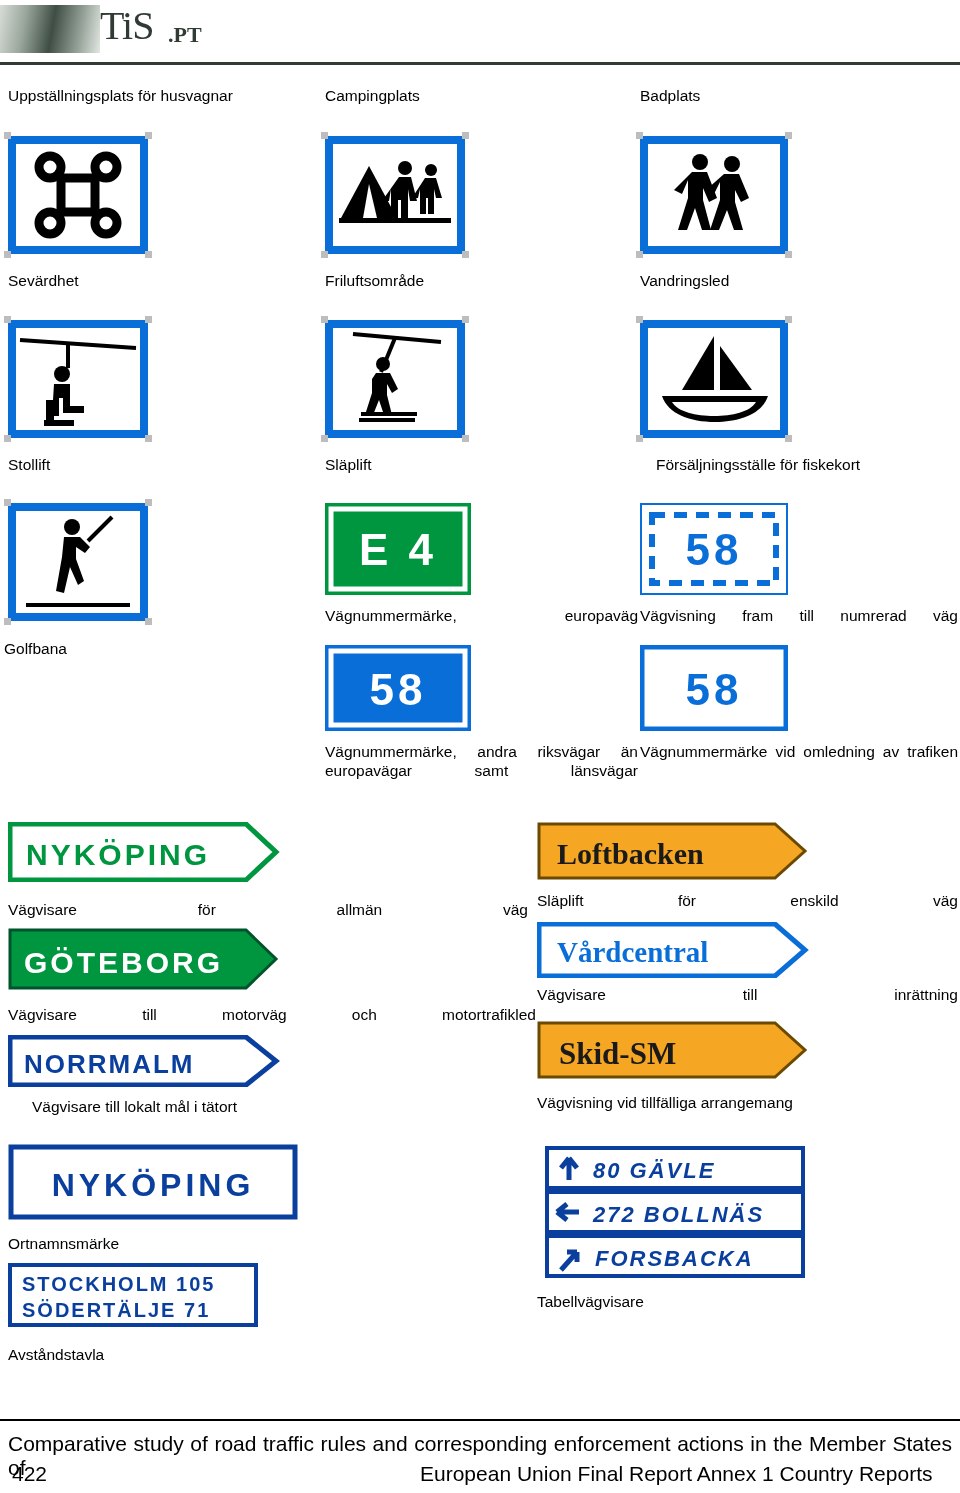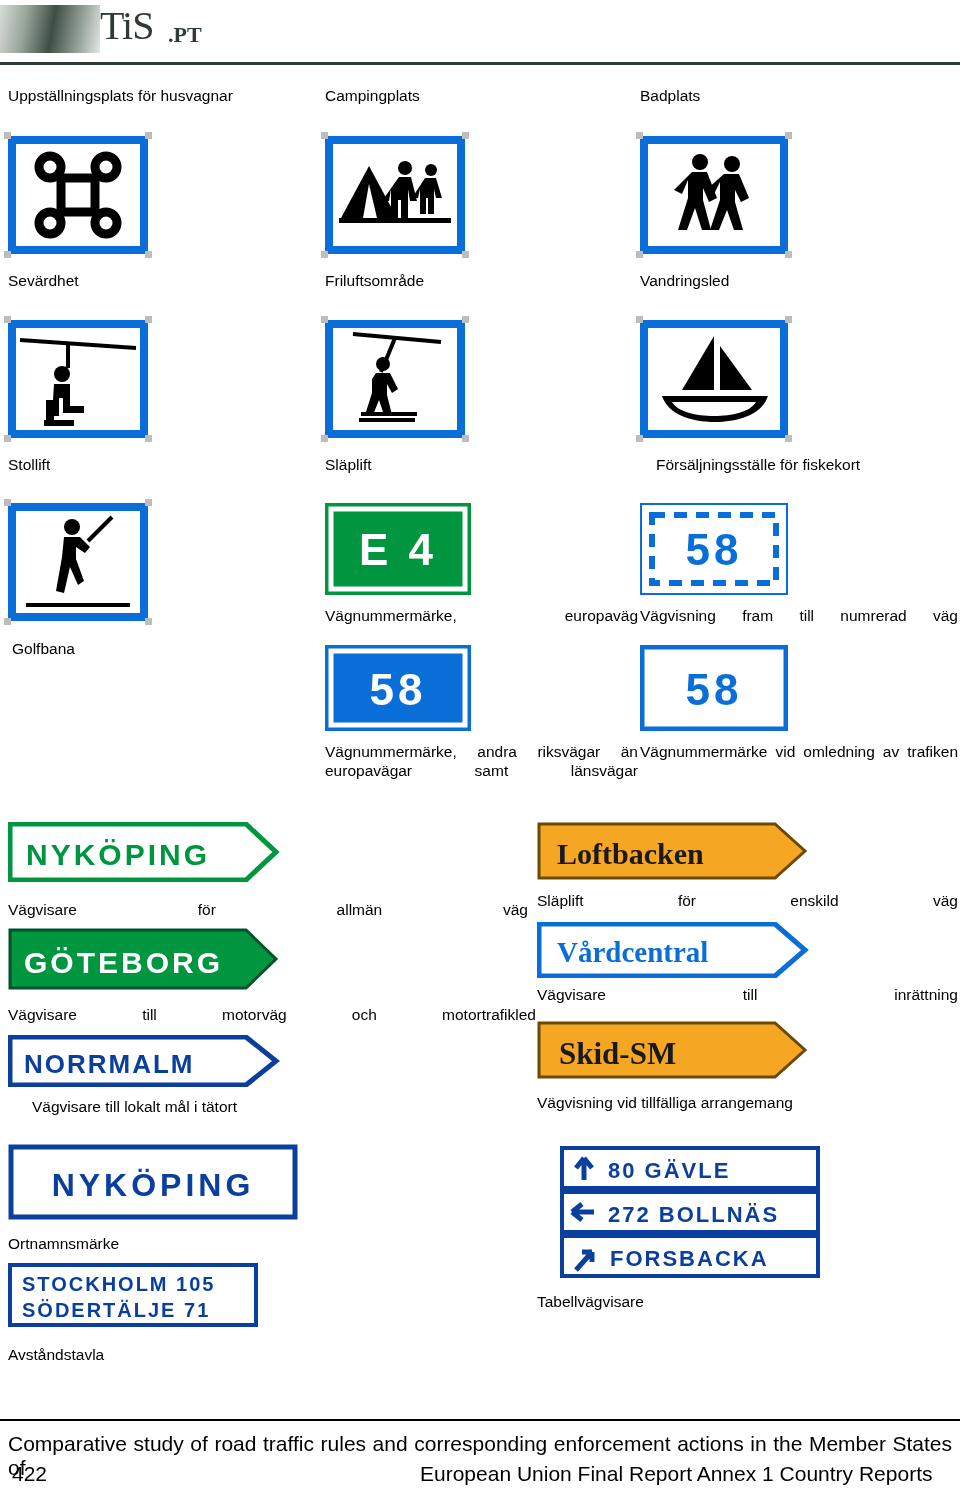--- a/index.html
+++ b/index.html
@@ -269,21 +269,21 @@
 </div>
 
 <div class="dsign" style="left:640px; top:503px;">
   <svg width="148" height="92" viewBox="0 0 148 92">
     <rect x="0" y="0" width="148" height="92" fill="#ffffff" stroke="#0a6ed8" stroke-width="4"></rect>
     <rect x="12" y="12" width="124" height="68" fill="none" stroke="#0a6ed8" stroke-width="6" stroke-dasharray="13 9"></rect>
     <text x="74" y="62" font-family="Liberation Sans, sans-serif" font-size="44" font-weight="bold" fill="#0a6ed8" text-anchor="middle" letter-spacing="4">58</text>
   </svg>
 </div>
 
-<div class="lbl" style="left:12px; top:639px; width:200px;">Golfbana</div>
+<div class="lbl" style="left:4px; top:639px; width:200px;">Golfbana</div>
 <div class="lbl just" style="left:325px; top:606px; width:313px;">Vägnummermärke,           europaväg</div>
 <div class="lbl just" style="left:640px; top:606px; width:318px;">Vägvisning   fram   till   numrerad   väg</div>
 
 <div class="dsign" style="left:325px; top:645px;">
   <svg width="146" height="86" viewBox="0 0 146 86">
     <rect x="0" y="0" width="146" height="86" fill="#0a6ed8"></rect>
     <rect x="6" y="6" width="134" height="74" fill="none" stroke="#ffffff" stroke-width="5"></rect>
     <text x="73" y="60" font-family="Liberation Sans, sans-serif" font-size="44" font-weight="bold" fill="#ffffff" text-anchor="middle" letter-spacing="4">58</text>
   </svg>
 </div>
@@ -349,21 +349,21 @@
 <div class="lbl" style="left:8px; top:1097px; width:400px;margin-left:24px;">Vägvisare till lokalt mål i tätort</div>
 <div class="lbl" style="left:537px; top:1093px; width:421px;">Vägvisning vid tillfälliga arrangemang</div>
 
 <div class="dsign" style="left:8px; top:1144px;">
   <svg width="290" height="76" viewBox="0 0 290 76">
     <rect x="3" y="3" width="284" height="70" fill="#ffffff" stroke="#0a3f9e" stroke-width="5"></rect>
     <text x="145" y="52" font-family="Liberation Sans, sans-serif" font-size="32" font-weight="bold" fill="#0a3f9e" text-anchor="middle" letter-spacing="4">NYKÖPING</text>
   </svg>
 </div>
 
-<div class="dsign" style="left:560px; top:1146px;">
+<div class="dsign" style="left:545px; top:1146px;font-style:italic;">
   <svg width="260" height="132" viewBox="0 0 260 132">
 
     <rect x="2" y="2" width="256" height="40" fill="#ffffff" stroke="#0a3f9e" stroke-width="4"></rect>
     <path d="M24 34 V14 M24 12 L16 22 M24 12 L32 22" stroke="#0a3f9e" stroke-width="5" fill="none"></path>
     <text x="48" y="32" font-family="Liberation Sans, sans-serif" font-size="22" font-weight="bold" fill="#0a3f9e" letter-spacing="2">80  GÄVLE</text>
 
     <rect x="2" y="46" width="256" height="40" fill="#ffffff" stroke="#0a3f9e" stroke-width="4"></rect>
     <path d="M34 66 H14 M12 66 L22 58 M12 66 L22 74" stroke="#0a3f9e" stroke-width="5" fill="none"></path>
     <text x="48" y="76" font-family="Liberation Sans, sans-serif" font-size="22" font-weight="bold" fill="#0a3f9e" letter-spacing="2">272  BOLLNÄS</text>
 

